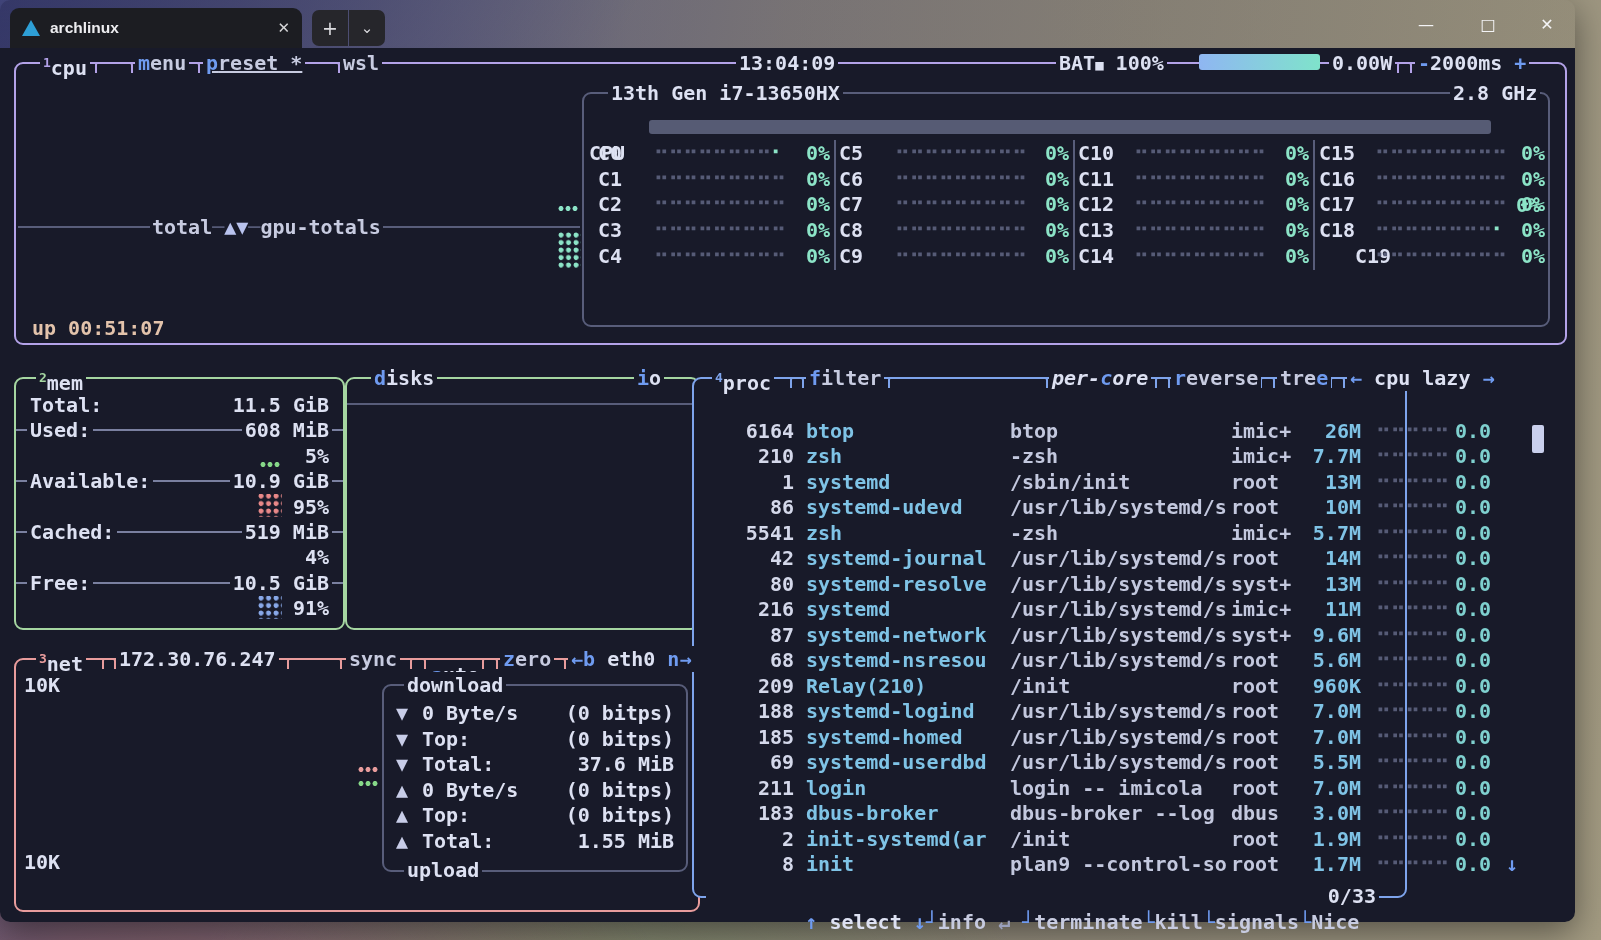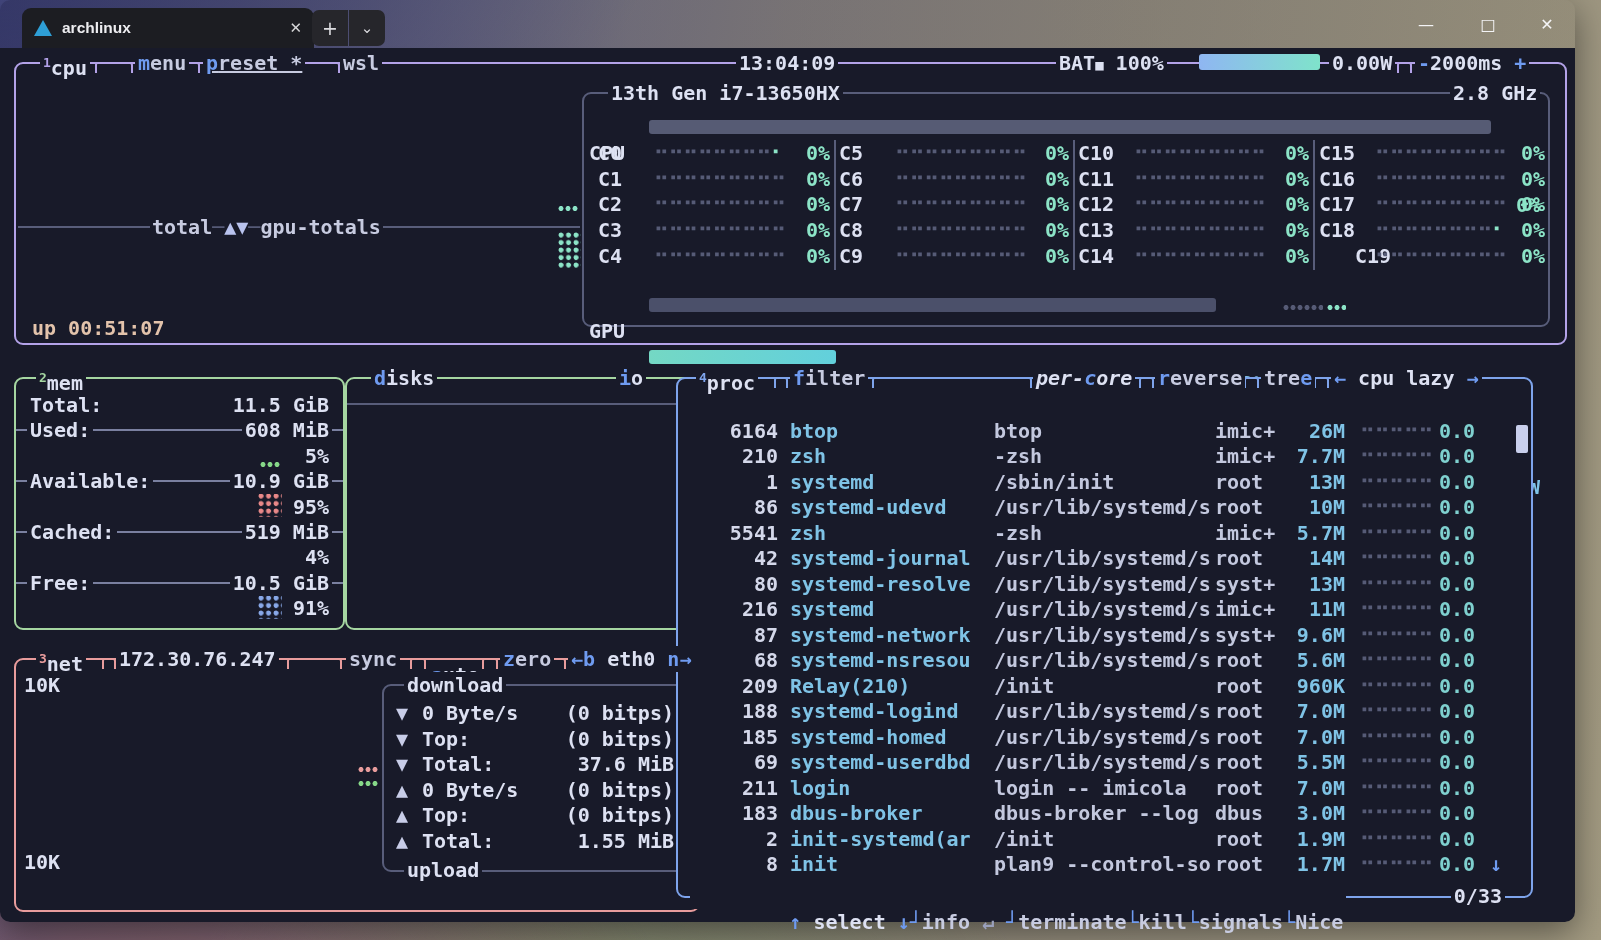--- a/index.html
+++ b/index.html
@@ -15,21 +15,21 @@
       radial-gradient(700px 420px at 38% 108%, rgba(122,142,84,.55), transparent 60%),
       radial-gradient(1200px 700px at 0% -10%, #434780 0%, rgba(67,71,128,0) 55%),
       linear-gradient(100deg,#4a4e86 0%,#6e6d8c 25%,#857f7e 45%,#918a7b 65%,#9a937f 85%,#a39b82 100%);
     font-family:"DejaVu Sans Mono",monospace;}
   .window{position:absolute;left:0;top:0;width:1575px;height:922px;border-radius:10px;
     box-shadow:0 10px 34px rgba(0,0,0,.45);}
   .titlebar{position:absolute;left:0;top:0;width:100%;height:48px;border-radius:10px 10px 0 0;
     background:linear-gradient(90deg, rgba(40,42,82,.55), rgba(88,86,96,.35) 40%, rgba(118,112,98,.22));}
   .tab{position:absolute;left:10px;top:8px;width:292px;height:40px;background:#1c1d22;
     border-radius:9px 9px 0 0;display:flex;align-items:center;padding:0 12px;gap:10px;
-    font-family:"Liberation Sans",sans-serif;color:#ededf0;font-size:15.5px;font-weight:bold;margin-left:12px;}
+    font-family:"Liberation Sans",sans-serif;color:#ededf0;font-size:15.5px;font-weight:bold;}
   .tab .close{margin-left:auto;font-weight:normal;color:#d6d6d8;font-size:15px;}
   .tbtn{position:absolute;top:10px;height:36px;background:#26262b;color:#dcdce0;
     display:flex;align-items:center;justify-content:center;font-family:"DejaVu Sans",sans-serif;}
   .winctl{position:absolute;top:0;height:48px;width:46px;display:flex;align-items:center;
     justify-content:center;color:#f4f4f6;font-family:"DejaVu Sans",sans-serif;font-size:16px;}
   .terminal{position:absolute;left:0;top:48px;width:1575px;height:874px;background:var(--bg);
     border-radius:0 0 10px 10px;font-size:20px;font-weight:bold;color:var(--lav);}
   .box{position:absolute;border:2px solid;border-radius:9px;background:var(--bg);}
   .bt{position:absolute;top:-14px;background:var(--bg);padding:0 3px;white-space:pre;
     line-height:26px;height:26px;z-index:3;}
@@ -121,31 +121,20 @@
             <div class="trow" style="position:absolute;left:494px;top:148.8px;width:231px;height:26px;line-height:26px;white-space:pre;"><span class="wt" style="position:absolute;left:0;">C14</span><span class="gd" style="position:absolute;left:56px;letter-spacing:0;">⠒⠒⠒⠒⠒⠒⠒⠒⠒</span><span class="tl" style="position:absolute;right:0;text-align:right;">0%</span></div>
             <div class="trow" style="position:absolute;left:735px;top:46px;width:226px;height:26px;line-height:26px;white-space:pre;"><span class="wt" style="position:absolute;left:0;">C15</span><span class="gd" style="position:absolute;left:56px;letter-spacing:0;">⠒⠒⠒⠒⠒⠒⠒⠒⠒</span><span class="tl" style="position:absolute;right:0;text-align:right;">0%</span></div>
             <div class="trow" style="position:absolute;left:735px;top:71.7px;width:226px;height:26px;line-height:26px;white-space:pre;"><span class="wt" style="position:absolute;left:0;">C16</span><span class="gd" style="position:absolute;left:56px;letter-spacing:0;">⠒⠒⠒⠒⠒⠒⠒⠒⠒</span><span class="tl" style="position:absolute;right:0;text-align:right;">0%</span></div>
             <div class="trow" style="position:absolute;left:735px;top:97.4px;width:226px;height:26px;line-height:26px;white-space:pre;"><span class="wt" style="position:absolute;left:0;">C17</span><span class="gd" style="position:absolute;left:56px;letter-spacing:0;">⠒⠒⠒⠒⠒⠒⠒⠒⠒</span><span class="tl" style="position:absolute;right:0;text-align:right;">0%</span></div>
             <div class="trow" style="position:absolute;left:735px;top:123.1px;width:226px;height:26px;line-height:26px;white-space:pre;"><span class="wt" style="position:absolute;left:0;">C18</span><span class="gd" style="position:absolute;left:56px;letter-spacing:0;">⠒⠒⠒⠒⠒⠒⠒⠒<span class="tl">⠂</span></span><span class="tl" style="position:absolute;right:0;text-align:right;">0%</span></div>
             <div class="trow" style="position:absolute;left:735px;top:148.8px;width:226px;height:26px;line-height:26px;white-space:pre;"><span class="wt" style="position:absolute;left:0;margin-left:36px;">C19</span><span class="gd" style="position:absolute;left:56px;letter-spacing:0;">⠒⠒⠒⠒⠒⠒⠒⠒⠒</span><span class="tl" style="position:absolute;right:0;text-align:right;">0%</span></div>
           </div>
         <span class="vsep" style="left:250px;top:46px;height:130px;"></span>
         <span class="vsep" style="left:489px;top:46px;height:130px;"></span>
         <span class="vsep" style="left:729px;top:46px;height:130px;"></span>
-        <div class="trow" style="left:0;top:198px;width:100%;">
-          <span class="wt" style="position:absolute;left:5px;">GPU</span>
-          <div class="meter" style="left:65px;top:6px;width:567px;height:14px;background:#4b506a;">
-            <div id="gpu-fill" style="height: 100%; border-radius: 3px; background: linear-gradient(90deg, rgb(116, 216, 196), rgb(98, 208, 220)); width: 33%;"></div>
-          </div>
-          <span class="cy" style="position:absolute;left:645px;">33%</span>
-          <span class="dots3" style="--dc:var(--graydots);left:699px;top:12px;width:40px;"></span>
-          <span class="dots3" style="--dc:var(--teal);left:743px;top:12px;width:19px;"></span>
-          <span class="wt" style="position:absolute;left:772px;">1.6G/8.0G</span>
-          <span class="cy" style="position:absolute;right:8px;">7.49W</span>
-        </div>
       </div>
     </div>
 
     <div class="box" id="mem-box" style="left:14px;top:329px;width:331px;height:253px;border-color:var(--green);">
       <span class="bt" style="left:20px;"><span class="sup" style="color:var(--green);">2</span><span class="wt">mem</span></span>
       <div id="mem-rows">
           <div class="trow" style="position:absolute;left:0;top:13px;width:327px;height:26px;line-height:26px;white-space:pre;"><span class="wt" style="position:absolute;left:11px;z-index:1;background:var(--bg);padding:0 3px;">Total:</span><span class="wt" style="position:absolute;right:11px;z-index:1;background:var(--bg);padding:0 3px;text-align:right;">11.5 GiB</span></div>
           <div class="trow" style="position:absolute;left:0;top:38.4px;width:327px;height:26px;line-height:26px;white-space:pre;"><div class="leaderline"></div><span class="wt" style="position:absolute;left:11px;z-index:1;background:var(--bg);padding:0 3px;">Used:</span><span class="wt" style="position:absolute;right:11px;z-index:1;background:var(--bg);padding:0 3px;text-align:right;">608 MiB</span></div>
           <div class="trow" style="position:absolute;left:0;top:63.8px;width:327px;height:26px;line-height:26px;white-space:pre;"><span class="wt" style="position:absolute;right:14px;text-align:right;">5%</span></div>
           <div class="trow" style="position:absolute;left:0;top:89.19999999999999px;width:327px;height:26px;line-height:26px;white-space:pre;"><div class="leaderline"></div><span class="wt" style="position:absolute;left:11px;z-index:1;background:var(--bg);padding:0 3px;">Available:</span><span class="wt" style="position:absolute;right:11px;z-index:1;background:var(--bg);padding:0 3px;text-align:right;">10.9 GiB</span></div>
@@ -155,21 +144,21 @@
           <div class="trow" style="position:absolute;left:0;top:190.79999999999998px;width:327px;height:26px;line-height:26px;white-space:pre;"><div class="leaderline"></div><span class="wt" style="position:absolute;left:11px;z-index:1;background:var(--bg);padding:0 3px;">Free:</span><span class="wt" style="position:absolute;right:11px;z-index:1;background:var(--bg);padding:0 3px;text-align:right;">10.5 GiB</span></div>
           <div class="trow" style="position:absolute;left:0;top:216.2px;width:327px;height:26px;line-height:26px;white-space:pre;"><span class="wt" style="position:absolute;right:14px;text-align:right;">91%</span></div>
         </div>
       <span class="dots3" style="--dc:#86d888;left:244px;top:82px;width:21px;"></span>
       <span class="dotgrid" style="--dc:#e88888;left:242px;top:114px;width:24px;height:24px;"></span>
       <span class="dotgrid" style="--dc:#88a8e8;left:242px;top:216px;width:24px;height:24px;"></span>
     </div>
 
     <div class="box" style="left:345px;top:329px;width:355px;height:253px;border-color:var(--green);">
       <span class="bt" style="left:24px;"><span class="bl">d</span><span class="wt">isks</span></span>
-      <span class="bt" style="right:52px;"><span class="bl">i</span><span class="wt">o</span></span>
+      <span class="bt" style="right:34px;"><span class="bl">i</span><span class="wt">o</span></span>
       <div style="position:absolute;left:0;top:24px;width:100%;border-top:2px solid var(--bgray);"></div>
     </div>
 
     <div class="box" id="net-box" style="left:14px;top:610px;width:686px;height:254px;border-color:var(--salmon);">
       <span class="bt" style="left:20px;"><span class="sup" style="color:var(--salmon);">3</span><span class="wt">net</span></span>
       <span class="tick" style="left:86px;width:14px;border-color:var(--salmon);"></span>
       <span class="bt wt" style="left:100px;">172.30.76.247</span>
       <span class="tick" style="left:271px;width:55px;border-color:var(--salmon);"></span>
       <span class="bt lav" style="left:330px;">sync</span>
       <span class="tick" style="left:394px;width:16px;border-color:var(--salmon);"></span>
@@ -190,21 +179,21 @@
             <div class="trow" style="position:absolute;left:0;top:14px;width:302px;height:26px;line-height:26px;white-space:pre;"><span style="position:absolute;left:12px;color:#c8cde8;">▼</span><span class="wt" style="position:absolute;left:38px;">0 Byte/s</span><span class="wt" style="position:absolute;right:12px;text-align:right;">(0 bitps)</span></div>
             <div class="trow" style="position:absolute;left:0;top:39.6px;width:302px;height:26px;line-height:26px;white-space:pre;"><span style="position:absolute;left:12px;color:#c8cde8;">▼</span><span class="wt" style="position:absolute;left:38px;">Top:</span><span class="wt" style="position:absolute;right:12px;text-align:right;">(0 bitps)</span></div>
             <div class="trow" style="position:absolute;left:0;top:65.2px;width:302px;height:26px;line-height:26px;white-space:pre;"><span style="position:absolute;left:12px;color:#c8cde8;">▼</span><span class="wt" style="position:absolute;left:38px;">Total:</span><span class="wt" style="position:absolute;right:12px;text-align:right;">37.6 MiB</span></div>
             <div class="trow" style="position:absolute;left:0;top:90.80000000000001px;width:302px;height:26px;line-height:26px;white-space:pre;"><span style="position:absolute;left:12px;color:#c8cde8;">▲</span><span class="wt" style="position:absolute;left:38px;">0 Byte/s</span><span class="wt" style="position:absolute;right:12px;text-align:right;">(0 bitps)</span></div>
             <div class="trow" style="position:absolute;left:0;top:116.4px;width:302px;height:26px;line-height:26px;white-space:pre;"><span style="position:absolute;left:12px;color:#c8cde8;">▲</span><span class="wt" style="position:absolute;left:38px;">Top:</span><span class="wt" style="position:absolute;right:12px;text-align:right;">(0 bitps)</span></div>
             <div class="trow" style="position:absolute;left:0;top:142px;width:302px;height:26px;line-height:26px;white-space:pre;"><span style="position:absolute;left:12px;color:#c8cde8;">▲</span><span class="wt" style="position:absolute;left:38px;">Total:</span><span class="wt" style="position:absolute;right:12px;text-align:right;">1.55 MiB</span></div>
           </div>
       </div>
     </div>
 
-    <div class="box" id="proc-box" style="left:676px;top:329px;width:857px;height:521px;border-color:var(--pblue);">
+    <div class="box" id="proc-box" style="left:692px;top:329px;width:715px;height:521px;border-color:var(--pblue);">
       <span class="bt" style="left:18px;"><span class="sup" style="color:var(--pblue);">4</span><span class="wt">proc</span></span>
       <span class="tick" style="left:96px;width:14px;border-color:var(--pblue);"></span>
       <span class="bt" style="left:112px;"><span class="bl">f</span><span class="lav">ilter</span></span>
       <span class="tick" style="left:194px;width:160px;border-color:var(--pblue);"></span>
       <span class="bt" style="left:355px;font-style:italic;"><span class="wt">per-</span><span class="bl">c</span><span class="wt">ore</span></span>
       <span class="tick" style="left:461px;width:15px;border-color:var(--pblue);"></span>
       <span class="bt" style="left:477px;"><span class="bl">r</span><span class="lav">everse</span></span>
       <span class="tick" style="left:566px;width:15px;border-color:var(--pblue);"></span>
       <span class="bt" style="left:583px;"><span class="lav">tre</span><span class="bl">e</span></span>
       <span class="tick" style="left:636px;width:15px;border-color:var(--pblue);"></span>

